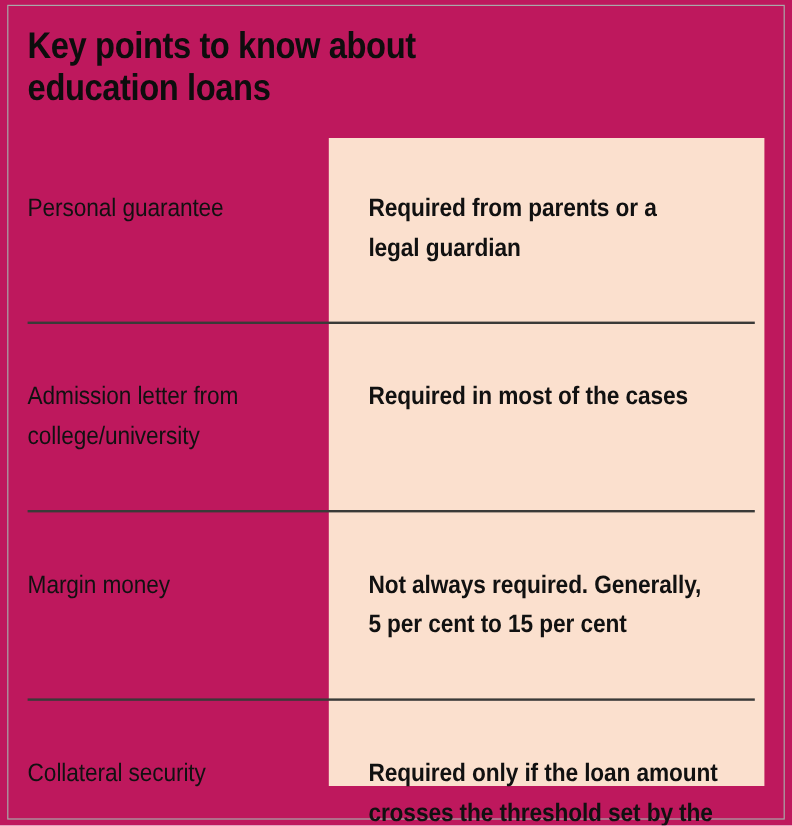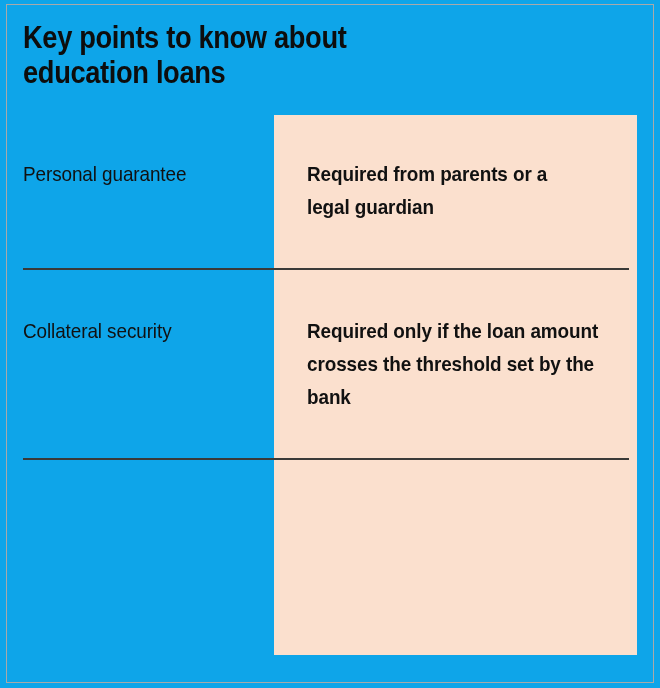--- a/index.html
+++ b/index.html
@@ -12,21 +12,21 @@
     height: 688px;
     font-family: "Liberation Sans", sans-serif;
     -webkit-font-smoothing: antialiased;
   }
 
   .infographic {
     position: relative;
     width: 660px;
     height: 688px;
     box-sizing: border-box;
-    background: #0ea5e9;
+    background: #be185d;
     overflow: hidden;
   }
 
   
   .frame {
     position: absolute;
     left: 6px;
     top: 4px;
     width: 648px;
     height: 679px;
@@ -137,21 +137,39 @@
     <div class="row r0">
       <div class="cell cell-term">
         <span class="txt">Personal guarantee</span>
       </div>
       <div class="cell cell-desc">
         <span class="txt">Required from parents or a
 legal guardian</span>
       </div>
     </div>
 
+    <div class="row r1">
+      <div class="cell cell-term">
+        <span class="txt">Admission letter from
+college/university</span>
+      </div>
+      <div class="cell cell-desc">
+        <span class="txt">Required in most of the cases</span>
+      </div>
+    </div>
 
+    <div class="row r2">
+      <div class="cell cell-term">
+        <span class="txt">Margin money</span>
+      </div>
+      <div class="cell cell-desc">
+        <span class="txt">Not always required. Generally,
+5 per cent to 15 per cent</span>
+      </div>
+    </div>
 
     <div class="row r3">
       <div class="cell cell-term">
         <span class="txt">Collateral security</span>
       </div>
       <div class="cell cell-desc">
         <span class="txt">Required only if the loan amount
 crosses the threshold set by  the
 bank</span>
       </div>

